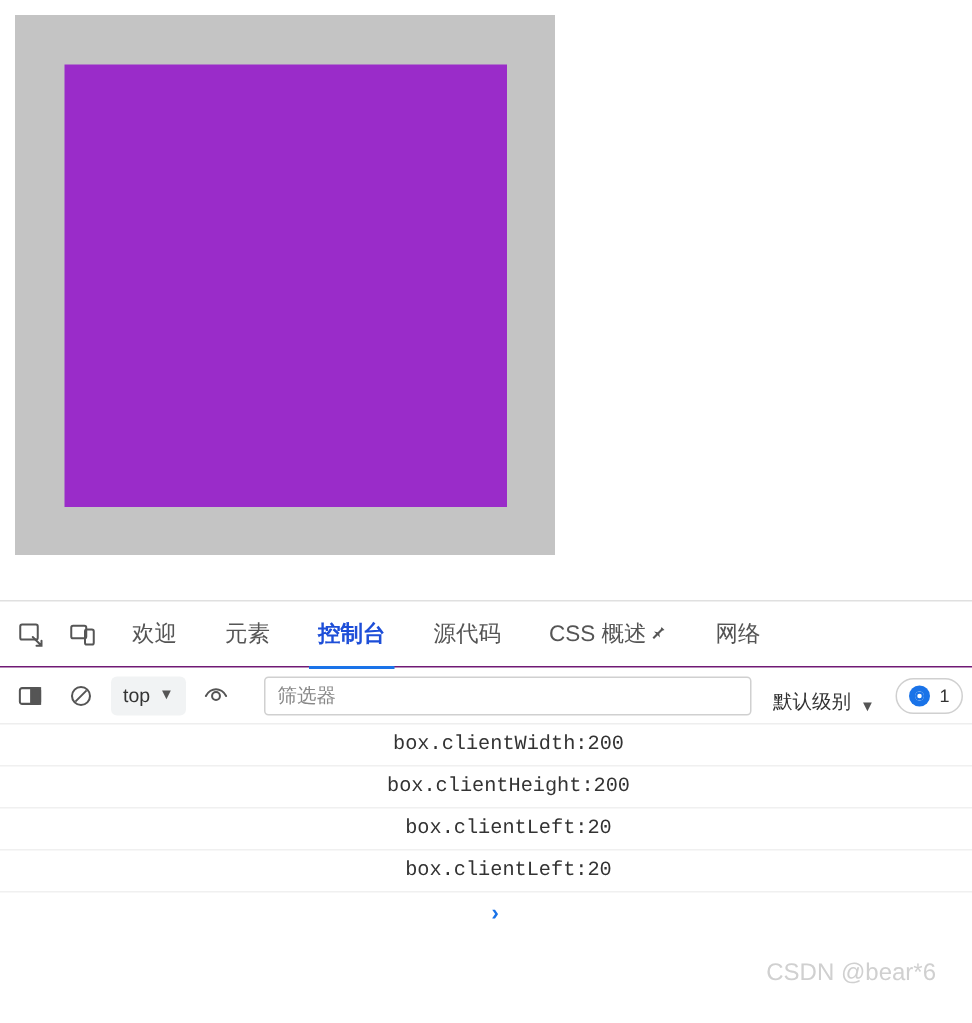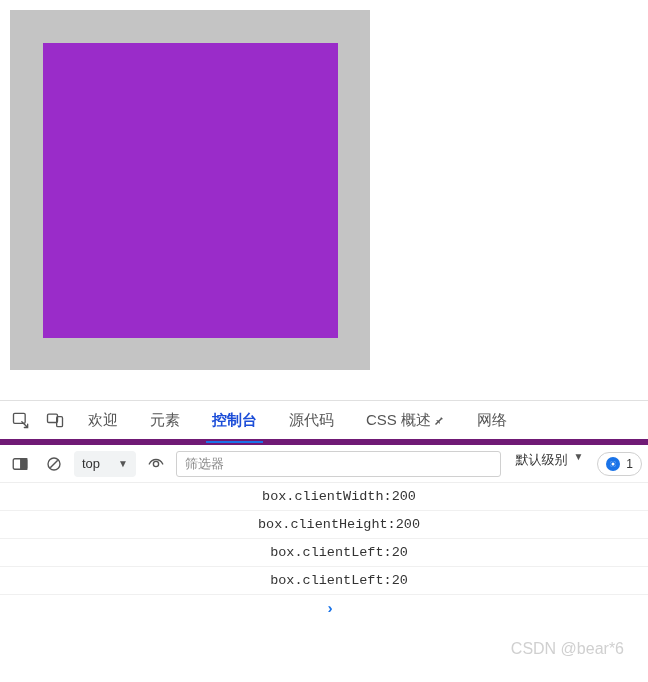--- a/index.html
+++ b/index.html
@@ -1,35 +1,35 @@
 <!DOCTYPE html>
 <html><head>
 <meta charset="utf-8">
 <style>
   * { box-sizing: border-box; margin: 0; padding: 0; }
   body { font-family: "Segoe UI", "Microsoft YaHei", sans-serif; font-size: 13px; color: #333; background: #fff; width: 648px; }
   .page-area { padding: 10px 0 0 10px; height: 400px; }
   .outer-box { width: 360px; height: 360px; background: #c4c4c4; display: flex; align-items: center; justify-content: center; }
   .inner-box { width: 295px; height: 295px; background: #9a2cc9; }
   .devtools { border-top: 1px solid #e0e0e0; }
-  .tabs { display: flex; align-items: center; height: 44px; padding: 0 6px; gap: 4px; border-bottom: 6px solid #701a75; }
+  .tabs { display: flex; align-items: center; height: 44px; padding: 0 6px; gap: 4px; border-bottom: 1px solid #701a75; }
   .tab-icon-btn { width: 30px; height: 30px; display: flex; align-items: center; justify-content: center; color: #555; border-radius: 3px; }
   .tab-icon-btn svg { width: 20px; height: 20px; }
   .tab { padding: 0 14px; height: 44px; display: flex; align-items: center; font-size: 15px; color: #555; position: relative; cursor: pointer; }
   .tab.active { color: #1d4ed8; font-weight: 700; }
   .tab.active::after { content: ""; position: absolute; left: 8px; right: 8px; bottom: -1px; height: 2px; background: #1a73e8; }
   .pin { margin-left: 2px; }
   .toolbar { display: flex; align-items: center; height: 38px; padding: 0 6px; gap: 6px; border-bottom: 1px solid #eee; }
   .tool-btn { height: 28px; min-width: 28px; display: flex; align-items: center; justify-content: center; color: #555; border-radius: 3px; padding: 0 4px; }
   .tool-btn svg { width: 18px; height: 18px; }
-  .ctx-select { background: #f1f3f4; border-radius: 4px; padding: 0 8px; height: 26px; display: flex; align-items: center; gap: 18px; font-size: 13px; color: #333; }
+  .ctx-select { background: #f1f3f4; border-radius: 4px; padding: 0 8px; height: 26px; display: flex; align-items: center; gap: 6px; font-size: 13px; color: #333; }
   .caret { font-size: 10px; color: #555; }
-  .filter-input { flex: 1; border: 1px solid #d0d0d0; border-radius: 3px; height: 26px; padding: 0 8px; font-size: 13px; color: #333; background: #fff; min-width: 100px; }
+  .filter-input { flex: 1; border: 1px solid #d0d0d0; border-radius: 3px; height: 26px; padding: 0 8px; font-size: 13px; color: #333; background: #fff; min-width: 100px; margin-left: 12px; }
   .filter-input::placeholder { color: #888; }
-  .level-select { display: flex; align-items: flex-start; gap: 6px; padding: 0 8px; height: 26px; font-size: 13px; color: #333; }
+  .level-select { display: flex; align-items: flex-end; gap: 6px; padding: 0 8px; height: 26px; font-size: 13px; color: #333; }
   .issue-pill { display: flex; align-items: center; gap: 6px; padding: 0 8px; height: 24px; border: 1px solid #d0d0d0; border-radius: 12px; font-size: 12px; background: #fff; }
   .issue-dot { width: 14px; height: 14px; border-radius: 50%; background: #1a73e8; display: flex; align-items: center; justify-content: center; }
   .issue-dot::after { content: ""; width: 6px; height: 6px; border-radius: 50%; background: #fff; box-shadow: 0 0 0 1.5px #1a73e8 inset; }
   .console-body { font-family: Consolas, "Courier New", monospace; font-size: 13.5px; text-align: center; }
   .console-row { padding: 6px 0 6px 30px; border-bottom: 1px solid #f0f0f0; color: #333; }
   .prompt-row { padding: 6px 0 6px 12px; color: #1a73e8; font-weight: bold; font-size: 15px; }
   .watermark { position: absolute; right: 24px; bottom: 24px; color: #d0d0d0; font-size: 16px; font-family: "Segoe UI", sans-serif; }
   .wrap { position: relative; width: 648px; height: 682px; }
 </style>
 </head>

